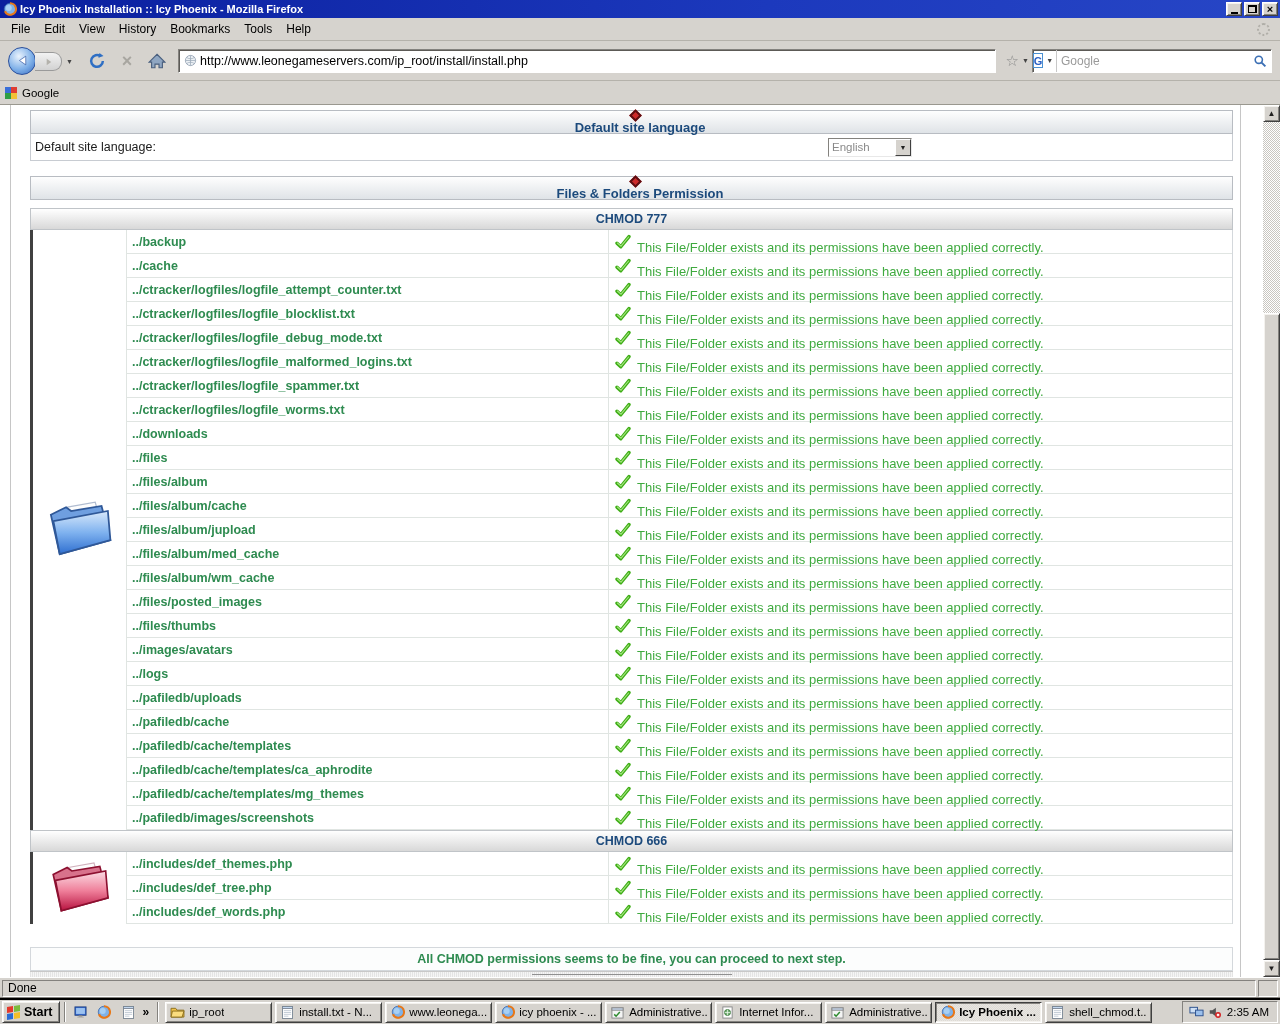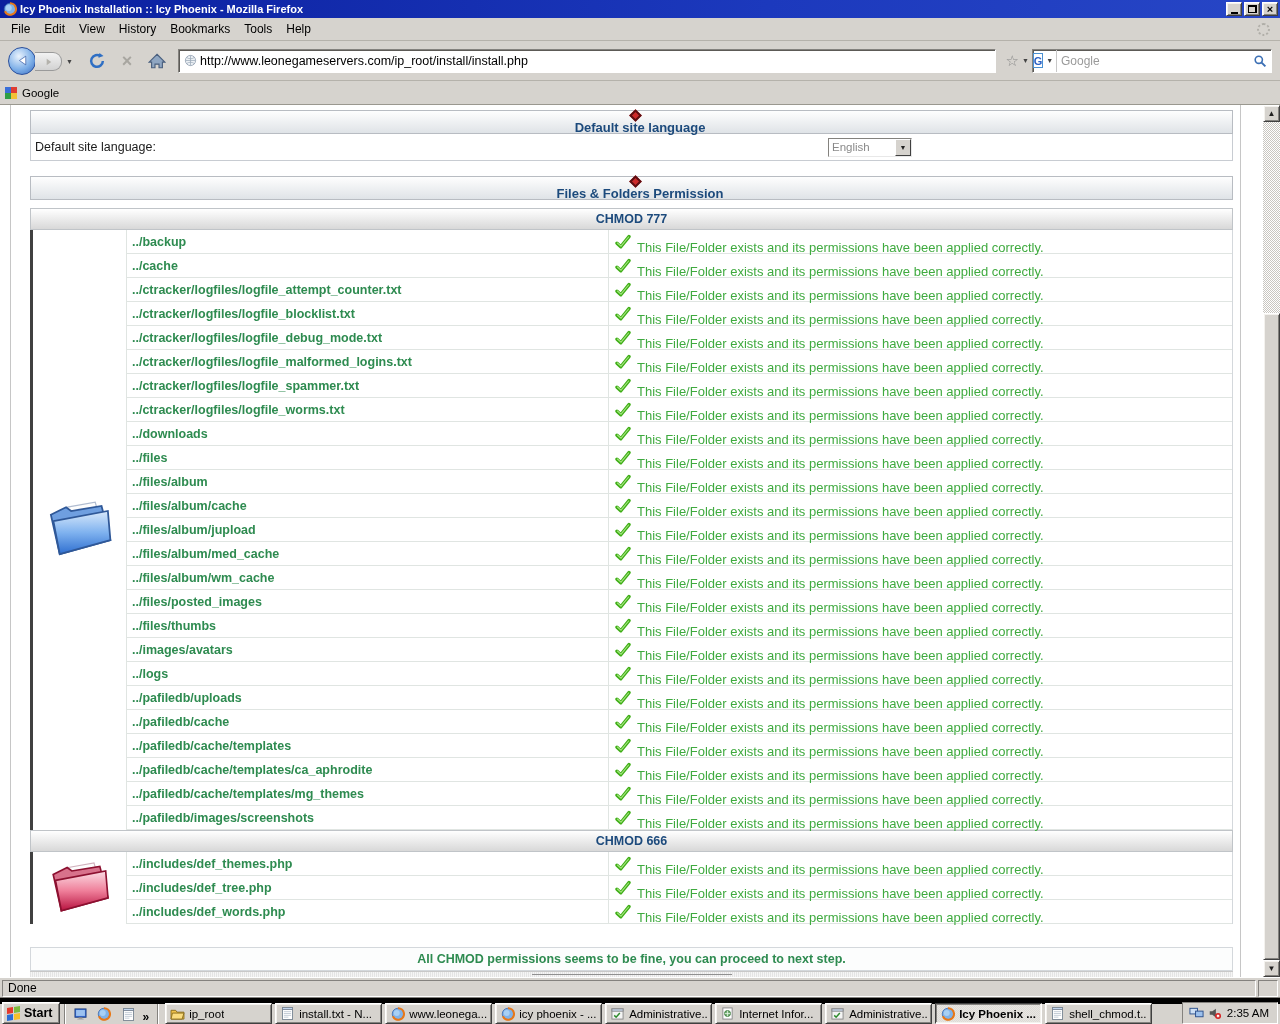--- a/index.html
+++ b/index.html
@@ -114,21 +114,21 @@
   #sb-thumb { position:absolute; top:191px; left:0; width:17px; height:647px; }
 
   
   #statusbar { position:absolute; top:977px; left:0; width:1280px; height:21px; background:#d6d3ce;
     border-top:1px solid #fff; display:flex; align-items:center; padding:1px 2px; }
   #status-panel { flex:1; height:17px; display:flex; align-items:center; padding-left:5px; font-size:12px; color:#000; }
   .status-mini { width:20px; height:17px; margin-left:2px; }
 
   
   #taskbar { position:absolute; top:998px; left:0; width:1280px; height:26px; background:#d6d3ce;
-    border-top:6px solid #000000; box-shadow:0 -1px 0 #84827e; display:flex; align-items:flex-end; padding:0 2px; }
+    border-top:2px solid #000000; box-shadow:0 -1px 0 #84827e; display:flex; align-items:center; padding:0 2px; }
   #start-button { height:22px; display:flex; align-items:center; padding:0 7px 0 4px; flex:0 0 auto; }
   #start-button .lbl { font-size:12.5px; font-weight:bold; margin-left:4px; color:#000; }
   .winlogo { display:grid; grid-template:6px 6px / 6px 6px; gap:1px; transform:skewY(-8deg); }
   .winlogo i:nth-child(1){background:#e4392c;} .winlogo i:nth-child(2){background:#7cbb3c;}
   .winlogo i:nth-child(3){background:#2a6cd4;} .winlogo i:nth-child(4){background:#f4bf2a;}
   .tb-div { width:2px; height:20px; border-left:1px solid #84827e; border-right:1px solid #fff; margin:0 4px; flex:0 0 auto; }
   #quicklaunch { display:flex; align-items:center; gap:4px; flex:0 0 auto; }
   .ql-btn { width:20px; height:20px; display:flex; align-items:center; justify-content:center; }
   #ql-chevron { font-size:12px; font-weight:bold; color:#000; padding:0 4px; }
   #tasks { display:flex; align-items:center; gap:3px; flex:1; overflow:hidden; margin-left:2px; }

